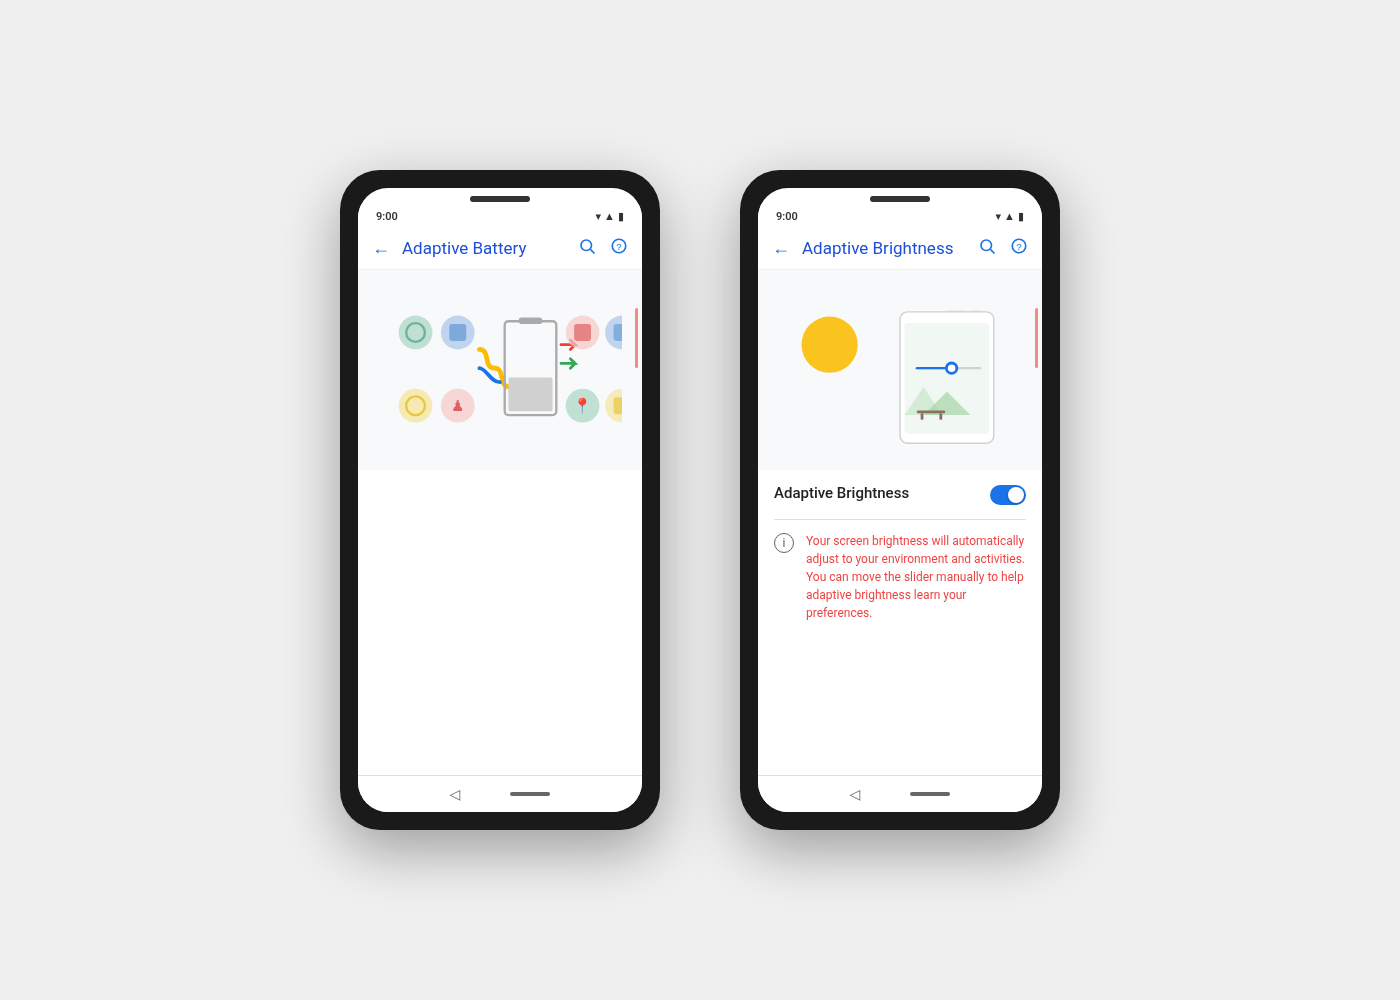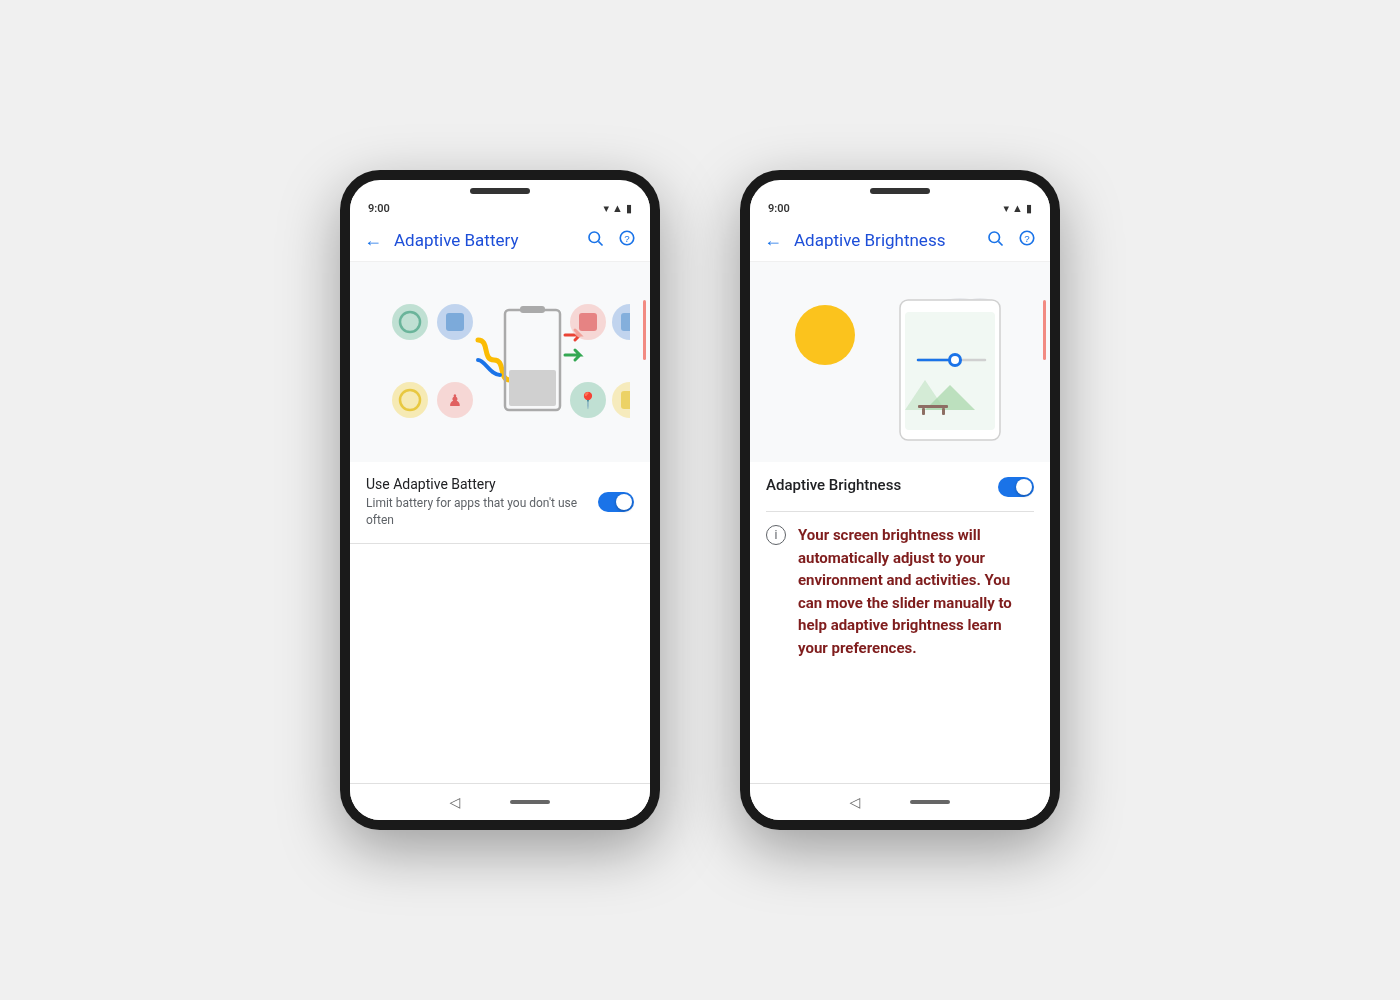--- a/index.html
+++ b/index.html
@@ -20,21 +20,21 @@
       width: 100%;
       height: 100%;
     }
 
     
     .phone {
       width: 320px;
       height: 660px;
       background: #1a1a1a;
       border-radius: 40px;
-      padding: 10px;
+      padding: 18px;
       box-shadow: 0 20px 60px rgba(0,0,0,0.35);
       position: relative;
       display: flex;
       flex-direction: column;
     }
     .phone-inner {
       background: #fff;
       border-radius: 30px;
       flex: 1;
       display: flex;
@@ -205,24 +205,23 @@
       border-radius: 50%;
       display: flex;
       align-items: center;
       justify-content: center;
       font-size: 12px;
       color: #5f6368;
       flex-shrink: 0;
       margin-top: 1px;
     }
     .info-text {
-      font-size: 15px;
-      color: #7f1d1d;
+      font-size: 12px;
+      color: #ef4444;
       line-height: 1.5;
-      font-weight: bold;
     }
 
     
     svg text { font-family: Arial, sans-serif; }
   </style>
 </head>
 <body>
 
 <div class="page-wrapper">
 
@@ -296,31 +295,20 @@
           <circle cx="218" cy="120" r="18" fill="#a8d5c2" stroke="none" opacity="0.7"></circle>
           <text x="218" y="126" text-anchor="middle" font-size="16" fill="#2a9d8f">📍</text>
 
           <circle cx="260" cy="120" r="18" fill="#f5e6a3" stroke="none" opacity="0.7"></circle>
           <rect x="251" y="111" width="18" height="18" rx="3" fill="#e8c840" opacity="0.7"></rect>
         </svg>
       </div>
 
       <div class="scroll-indicator"></div>
 
-      <div class="settings-list">
-        <div class="settings-item">
-          <div class="settings-item-text">
-            <div class="settings-item-title">Use Adaptive Battery</div>
-            <div class="settings-item-desc">Limit battery for apps that you don't use often</div>
-          </div>
-          <div class="toggle on">
-            <div class="toggle-knob"></div>
-          </div>
-        </div>
-      </div>
 
       <div style="flex:1;"></div>
 
       <div class="nav-bar">
         <span style="font-size:14px;color:#666;">◁</span>
         <div class="nav-home-bar"></div>
       </div>
     </div>
   </div>
 

